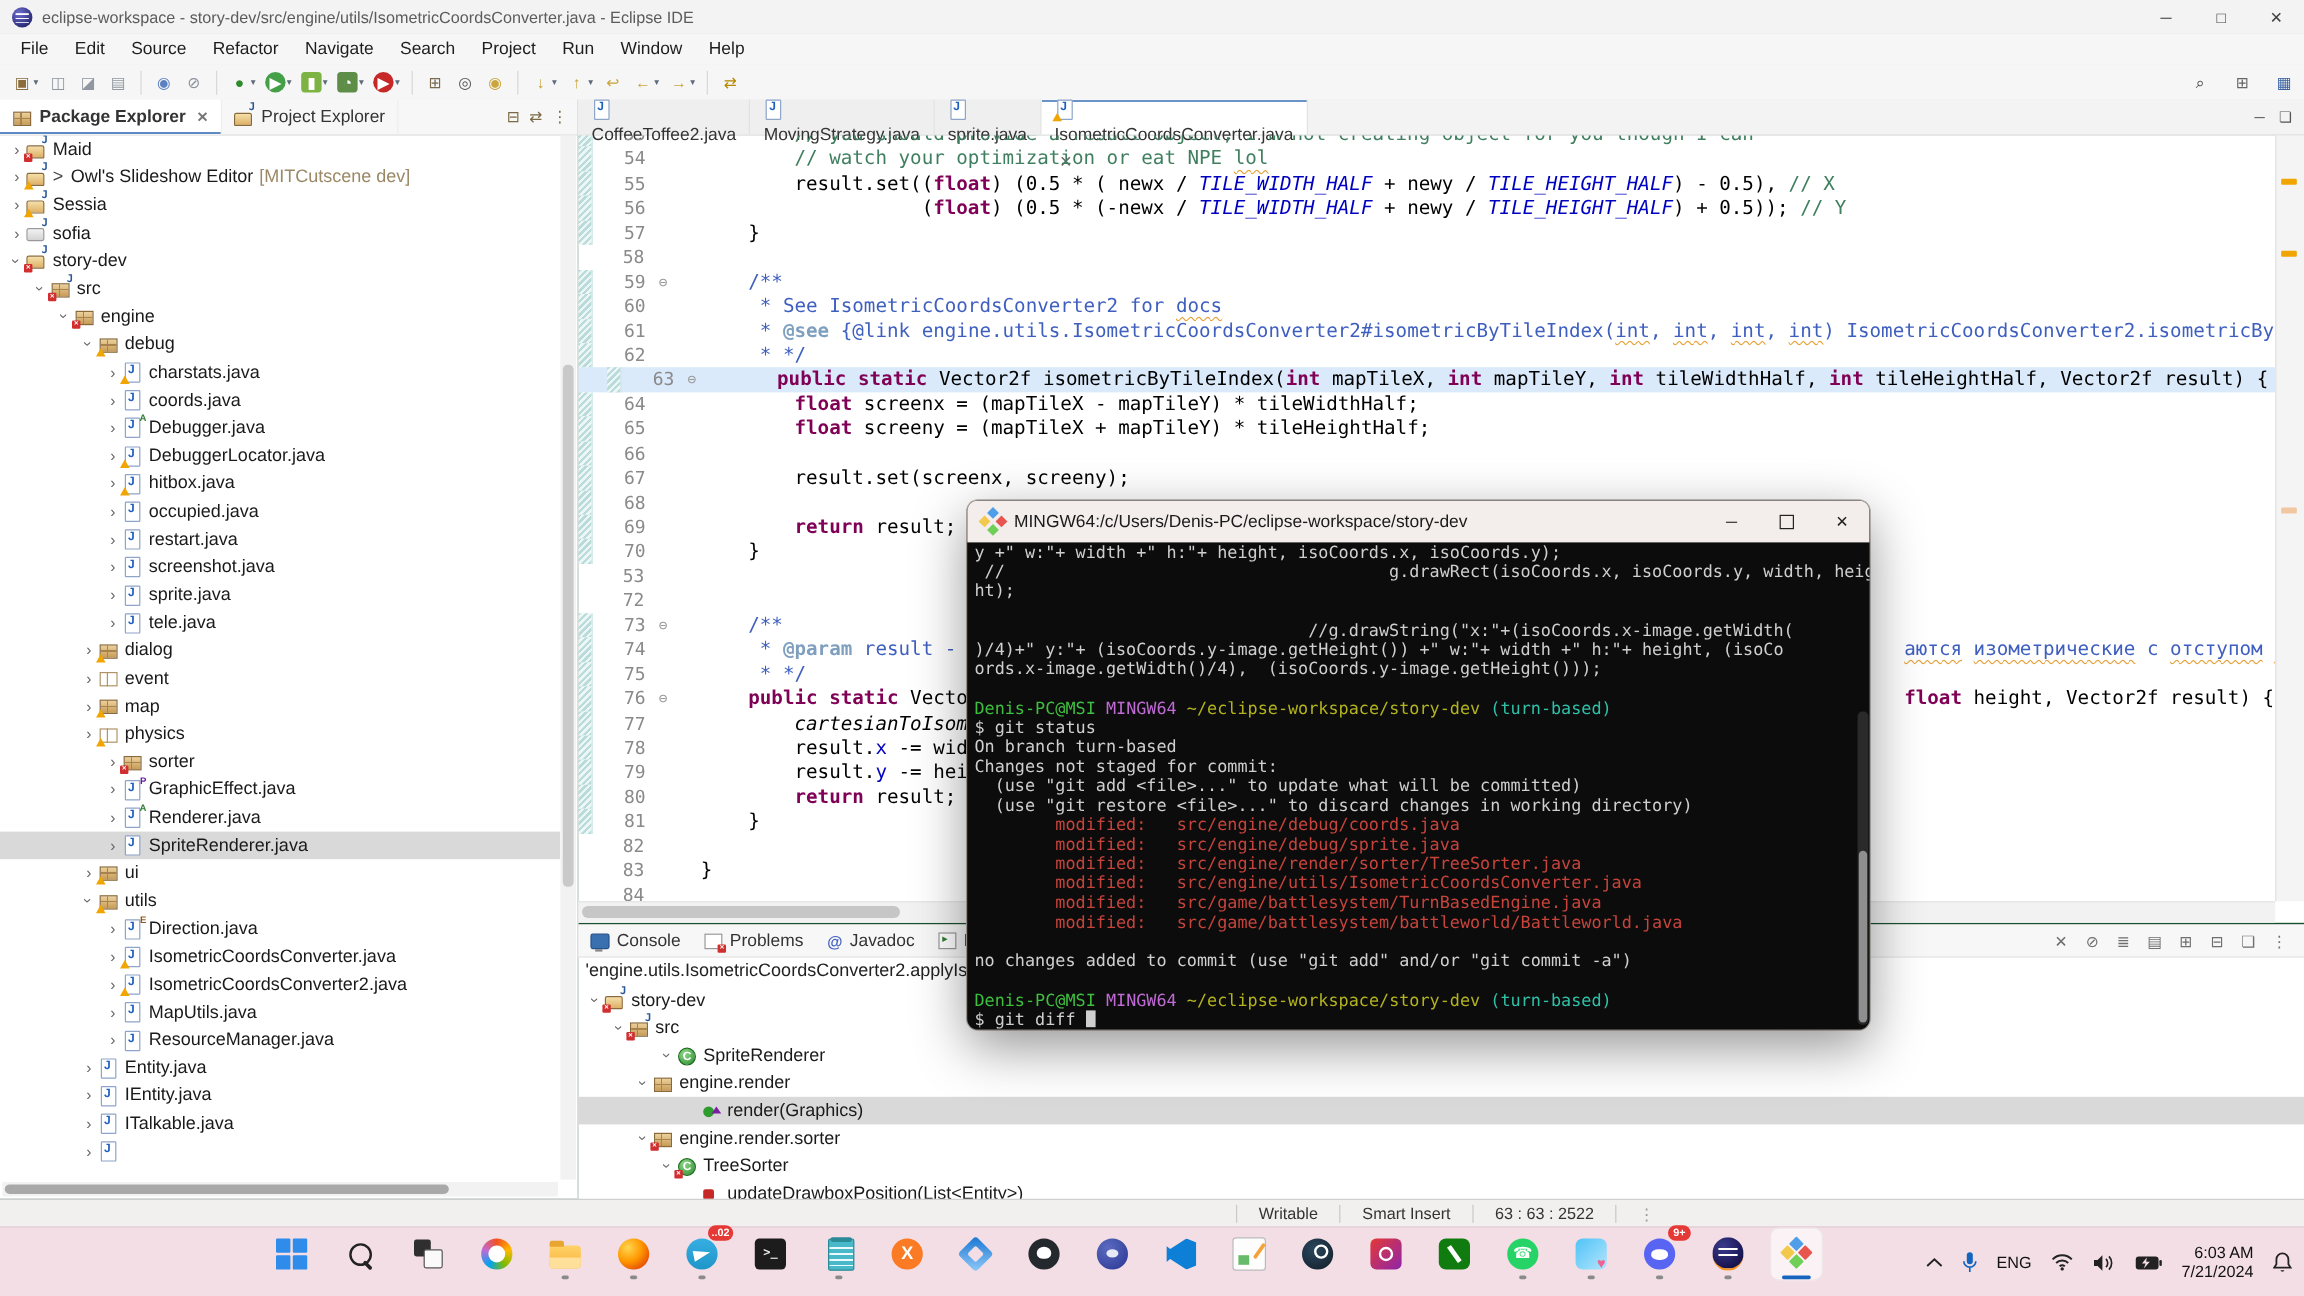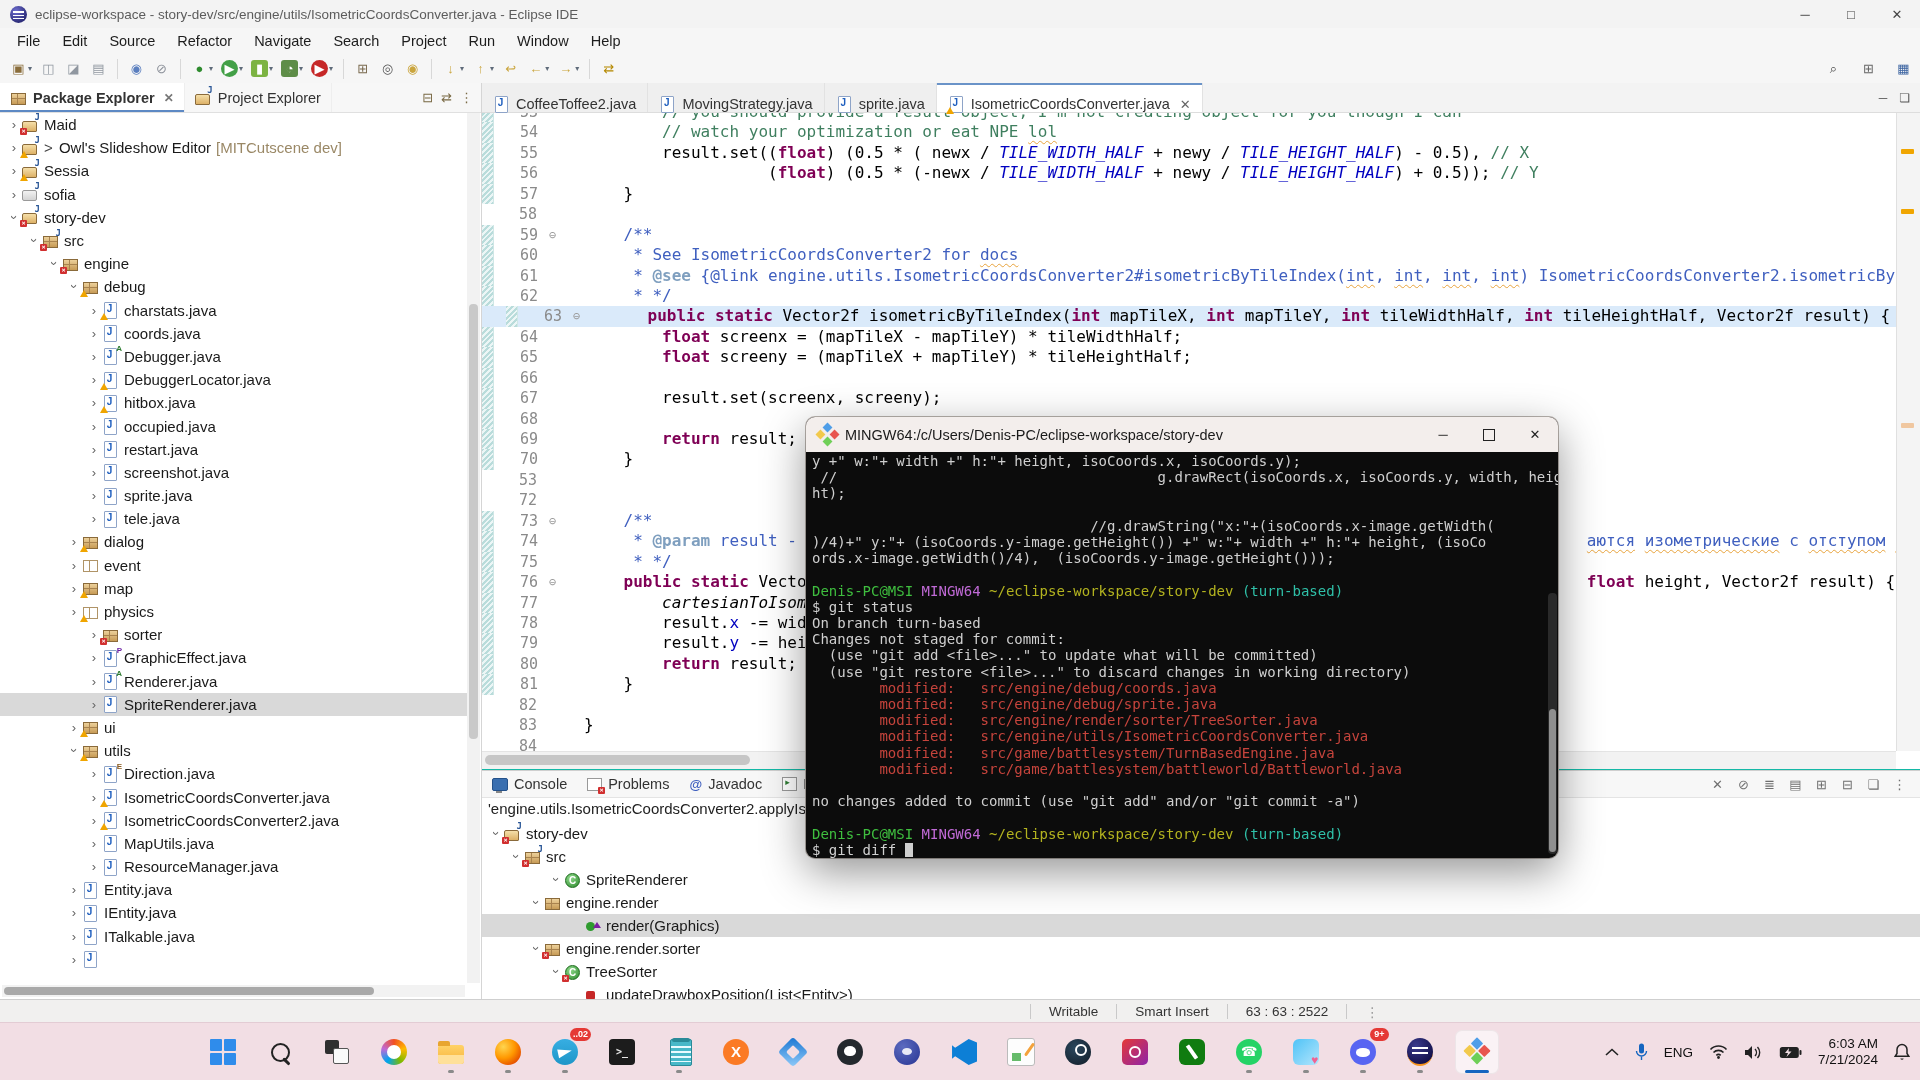--- a/index.html
+++ b/index.html
@@ -1,16 +1,16 @@
 <!DOCTYPE html>
 <html><head>
 <meta charset="utf-8">
 <style>
   html,body{margin:0;padding:0;background:#777;}
-  .screen{position:relative;width:1920px;height:1080px;background:#14b8a6;overflow:hidden;
+  .screen{position:relative;width:1920px;height:1080px;background:#14532d;overflow:hidden;
           font-family:"Liberation Sans",sans-serif;-webkit-font-smoothing:antialiased;}
   
   .titlebar{position:absolute;left:0;top:0;width:1920px;height:28px;background:#f3f3f3;border-bottom:1px solid #e2e2e2;display:flex;align-items:center;}
   .ec-logo{width:17px;height:17px;border-radius:50%;margin:0 8px 0 10px;
      background:radial-gradient(circle at 35% 30%,#6f6fd0,#2d2d7a 70%);position:relative;overflow:hidden;}
   .ec-logo::after{content:"";position:absolute;left:3px;right:3px;top:5px;height:8px;
      background:repeating-linear-gradient(#fff 0 1.6px,transparent 1.6px 3.6px);}
   .win-title{font-size:13.5px;color:#5c5c5c;}
   .win-ctrls{margin-left:auto;display:flex;height:100%;}
   .win-btn{width:46px;height:100%;display:flex;align-items:center;justify-content:center;color:#444;font-size:13px;}
@@ -68,21 +68,21 @@
   .ov-x::before{content:"\2715";}
   .ov-w{width:0;height:0;border-left:4px solid transparent;border-right:4px solid transparent;border-bottom:7px solid #f0a500;}
   
   .pe-vscroll{position:absolute;right:1px;top:30px;width:13px;bottom:16px;background:#f2f2f2;}
   .pe-vscroll .thumb{position:absolute;left:2px;right:2px;top:22%;height:50%;background:#c9c9c9;border-radius:4px;}
   .pe-hscroll{position:absolute;left:2px;right:16px;bottom:2px;height:12px;background:#f2f2f2;}
   .pe-hscroll .thumb{position:absolute;top:2px;bottom:2px;left:2px;width:80%;background:#a9a9a9;border-radius:4px;}
   
   .editor{position:absolute;left:482px;top:83px;width:1438px;height:686px;background:#fff;}
   .ed-tabs{height:29px;display:flex;align-items:center;background:#f3f3f3;border-bottom:1px solid #ddd;font-size:14.5px;}
-  .ed-tab{display:flex;align-items:flex-end;gap:6px;height:100%;padding:0 11px;color:#333;border-right:1px solid #e2e2e2;background:#efefef;}
+  .ed-tab{display:flex;align-items:flex-start;gap:6px;height:100%;padding:0 11px;color:#333;border-right:1px solid #e2e2e2;background:#efefef;flex-direction:column;}
   .ed-tab.active{background:#fff;box-shadow:inset 0 2px 0 #6a93c8;}
   .ed-tab .x{color:#666;font-size:13px;margin-left:4px;}
   .ed-tabs-right{margin-left:auto;display:flex;gap:12px;margin-right:10px;color:#555;font-size:12px;}
   .code-wrap{position:absolute;left:0;right:24px;top:30px;bottom:18px;overflow:hidden;}
   .code{margin-top:-11px;}
   .cl{display:flex;height:20.45px;line-height:20.45px;font-family:"DejaVu Sans Mono",monospace;font-size:16px;white-space:pre;}
   .cl .hatch{width:11px;flex:none;}
   .cl .hatch.on{background:repeating-linear-gradient(135deg,#b9dcdb 0 2px,#ecf6f6 2px 4px);border-right:1px solid #cfe7e6;}
   .cl .ln{width:44px;flex:none;text-align:right;padding-right:6px;color:#8a8a8a;font-size:15px;}
   .cl .fold{width:17px;flex:none;color:#9a9a9a;font-size:12px;text-align:center;}
@@ -131,21 +131,21 @@
   .term-ctrls{margin-left:auto;display:flex;height:100%;}
   .term-btn{width:46px;display:flex;align-items:center;justify-content:center;color:#222;font-size:13px;}
   .term-btn .sq{width:10px;height:10px;border:1.4px solid #222;}
   .term-body{position:relative;height:406px;padding:1px 0 0 6px;font-family:"DejaVu Sans Mono",monospace;font-size:14px;line-height:16.2px;color:#cfcfcf;white-space:pre;}
   .t-p{color:#cfcfcf;} .t-r{color:#c6443c;} .t-g{color:#3fbf3f;} .t-m{color:#c06ad6;} .t-y{color:#b3b31f;} .t-t{color:#2fc0a8;}
   .t-cur{display:inline-block;width:8px;height:14px;background:#cfcfcf;vertical-align:-2px;}
   .term-scroll{position:absolute;right:1px;top:40%;bottom:4px;width:9px;background:#2a2a2a;border-radius:4px;}
   .term-scroll .thumb{position:absolute;left:1px;right:1px;bottom:2px;height:55%;background:#8f8f8f;border-radius:4px;}
   
   .taskbar{position:absolute;left:0;top:1022px;width:1920px;height:58px;background:#f2dee4;border-top:1px solid #e3ccd4;display:flex;align-items:center;}
-  .tb-center{position:absolute;left:201px;top:0;height:100%;display:flex;align-items:center;gap:13px;}
+  .tb-center{position:absolute;left:221px;top:0;height:100%;display:flex;align-items:flex-start;gap:13px;}
   .tb-item{position:relative;width:44px;height:44px;border-radius:7px;display:flex;align-items:center;justify-content:center;}
   .tb-item.active{background:rgba(255,255,255,.62);box-shadow:inset 0 0 0 1px rgba(0,0,0,.05);}
   .tb-item .dot{position:absolute;bottom:1px;left:50%;transform:translateX(-50%);width:6px;height:3px;border-radius:2px;background:#8a8a8a;}
   .tb-item.active .dot{width:24px;background:#1565c0;}
   .badge{position:absolute;top:-2px;right:-4px;background:#e53935;color:#fff;font-size:9px;line-height:13px;min-width:13px;padding:0 3px;border-radius:7px;text-align:center;font-weight:bold;}
   .ti{width:26px;height:26px;position:relative;flex:none;}
   .tk-start{display:grid;grid-template-columns:12px 12px;grid-template-rows:12px 12px;gap:2px;width:26px;height:26px;}
   .tk-start i{background:#2f8ceb;border-radius:1px;}
   .tk-search{border:2.6px solid #222;border-radius:50%;width:15px;height:15px;margin:2px;}
   .tk-search::after{content:"";position:absolute;right:-3px;bottom:-3px;width:9px;height:2.6px;background:#222;transform:rotate(45deg);border-radius:2px;}

